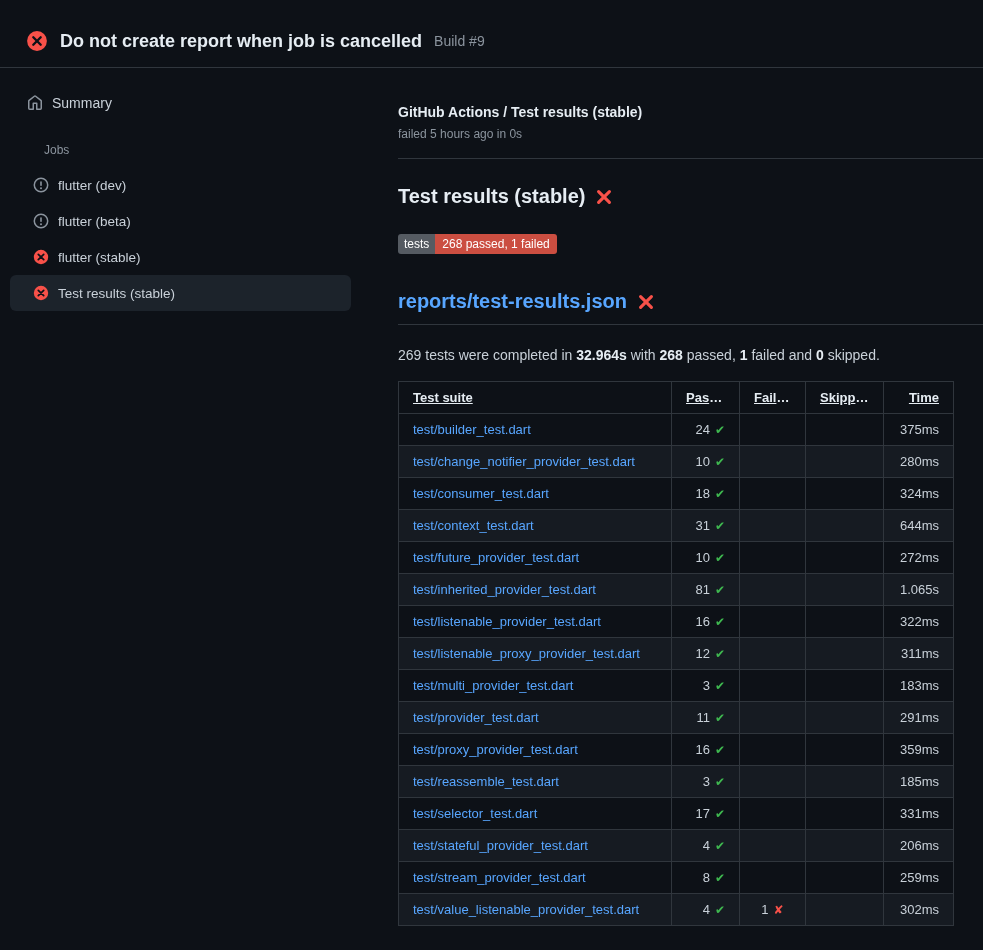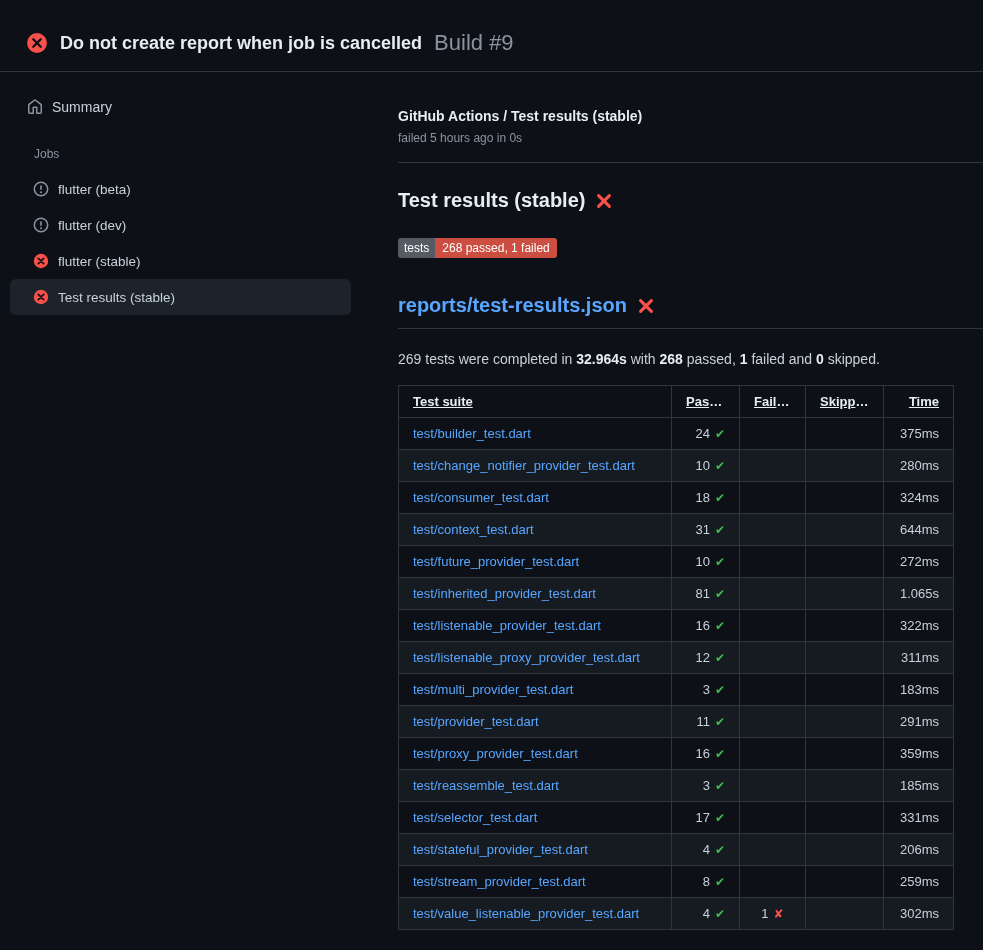--- a/index.html
+++ b/index.html
@@ -14,37 +14,37 @@
 
   
   .top-header {
     display: flex; align-items: center; gap: 12px;
     padding: 15px 26px; border-bottom: 1px solid var(--border);
     flex: 0 0 auto;
     margin-top: 15px;
   }
   .top-header .icon-wrap { display: inline-flex; flex: 0 0 auto; }
   .top-header .title { font-size: 18px; font-weight: 700; color: var(--heading); }
-  .top-header .build { font-size: 22px; font-weight: 400; color: var(--muted); }
+  .top-header .build { font-size: 14px; font-weight: 400; color: var(--muted); }
 
   .xc-bg { fill: var(--red); }
   .xc-stroke { stroke: var(--bg); stroke-width: 1.7; stroke-linecap: round; fill: none; }
   .nc-ring { fill: none; stroke: var(--muted); stroke-width: 1.5; }
   .nc-fill { fill: var(--muted); }
 
   .content { display: flex; flex: 1 1 auto; min-height: 0; }
 
   
   .sidebar { width: 370px; flex: 0 0 370px; padding-top: 17px; }
   .summary-item {
     display: flex; align-items: center; gap: 9px;
     padding: 10px 0 10px 27px; font-size: 14px; color: var(--text); cursor: pointer;
   }
   .home-icon-wrap { display: inline-flex; color: var(--muted); }
-  .jobs-heading { font-size: 12px; color: var(--muted); margin: 22px 0 10px 34px; }
+  .jobs-heading { font-size: 12px; color: var(--muted); margin: 22px 0 10px 44px; }
   .job-item {
     display: flex; align-items: center; gap: 9px;
     padding: 10px 14px 10px 23px; margin: 0 19px 0 10px;
     border-radius: 6px; font-size: 13.5px; color: var(--text); cursor: pointer;
   }
   .job-item.selected { background: var(--selected-bg); }
   .job-icon { width: 16px; height: 16px; display: inline-flex; flex: 0 0 auto; }
 
   
   .main { flex: 1 1 auto; min-width: 0; padding: 36px 0 0 28px; }
@@ -121,31 +121,31 @@
       <div class="jobs-heading">Jobs</div>
       <div class="jobs-list">
           <div class="job-item">
     <span class="job-icon">
               <svg width="16" height="16" viewBox="0 0 16 16">
                 <circle cx="8" cy="8" r="6.7" class="nc-ring"></circle>
                 <rect x="7.2" y="4.3" width="1.6" height="4.8" rx="0.8" class="nc-fill"></rect>
                 <circle cx="8" cy="11.2" r="1" class="nc-fill"></circle>
               </svg>
             </span>
-    <span class="job-label">flutter (beta)</span>
+    <span class="job-label">flutter (dev)</span>
   </div>
           <div class="job-item">
     <span class="job-icon">
               <svg width="16" height="16" viewBox="0 0 16 16">
                 <circle cx="8" cy="8" r="6.7" class="nc-ring"></circle>
                 <rect x="7.2" y="4.3" width="1.6" height="4.8" rx="0.8" class="nc-fill"></rect>
                 <circle cx="8" cy="11.2" r="1" class="nc-fill"></circle>
               </svg>
             </span>
-    <span class="job-label">flutter (dev)</span>
+    <span class="job-label">flutter (beta)</span>
   </div>
           <div class="job-item">
     <span class="job-icon">
               <svg width="16" height="16" viewBox="0 0 16 16">
                 <circle cx="8" cy="8" r="7.2" class="xc-bg"></circle>
                 <path d="M5.3 5.3 10.7 10.7M10.7 5.3 5.3 10.7" class="xc-stroke"></path>
               </svg>
             </span>
     <span class="job-label">flutter (stable)</span>
   </div>

